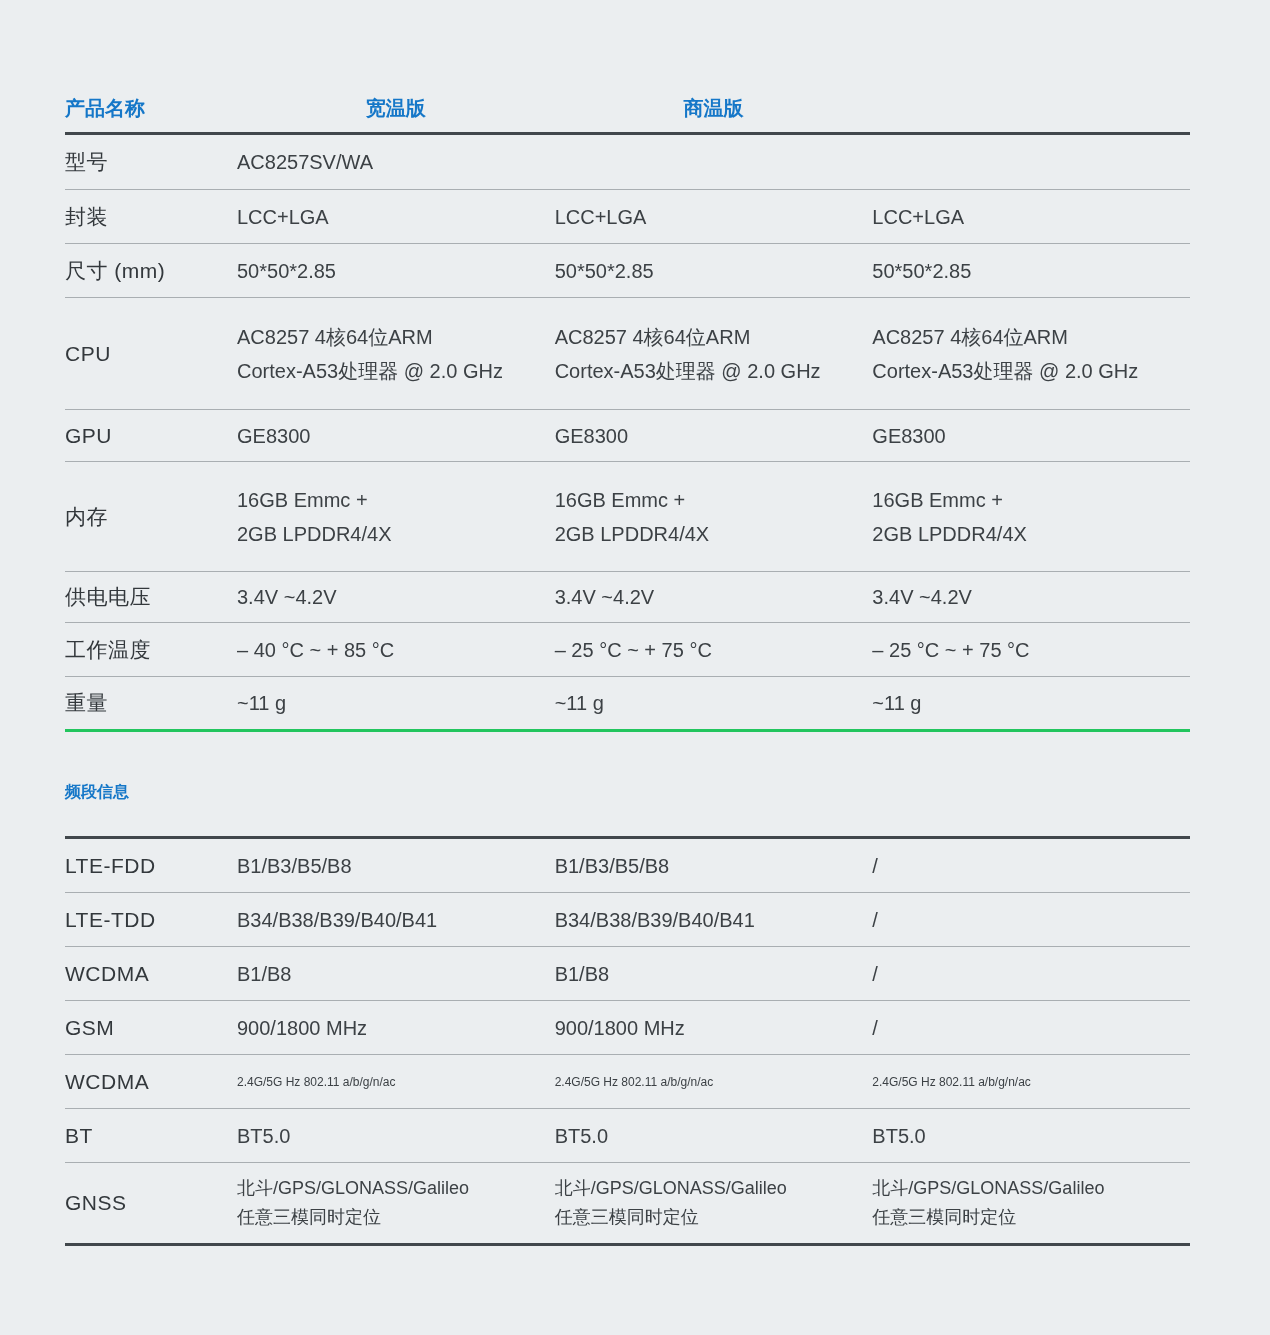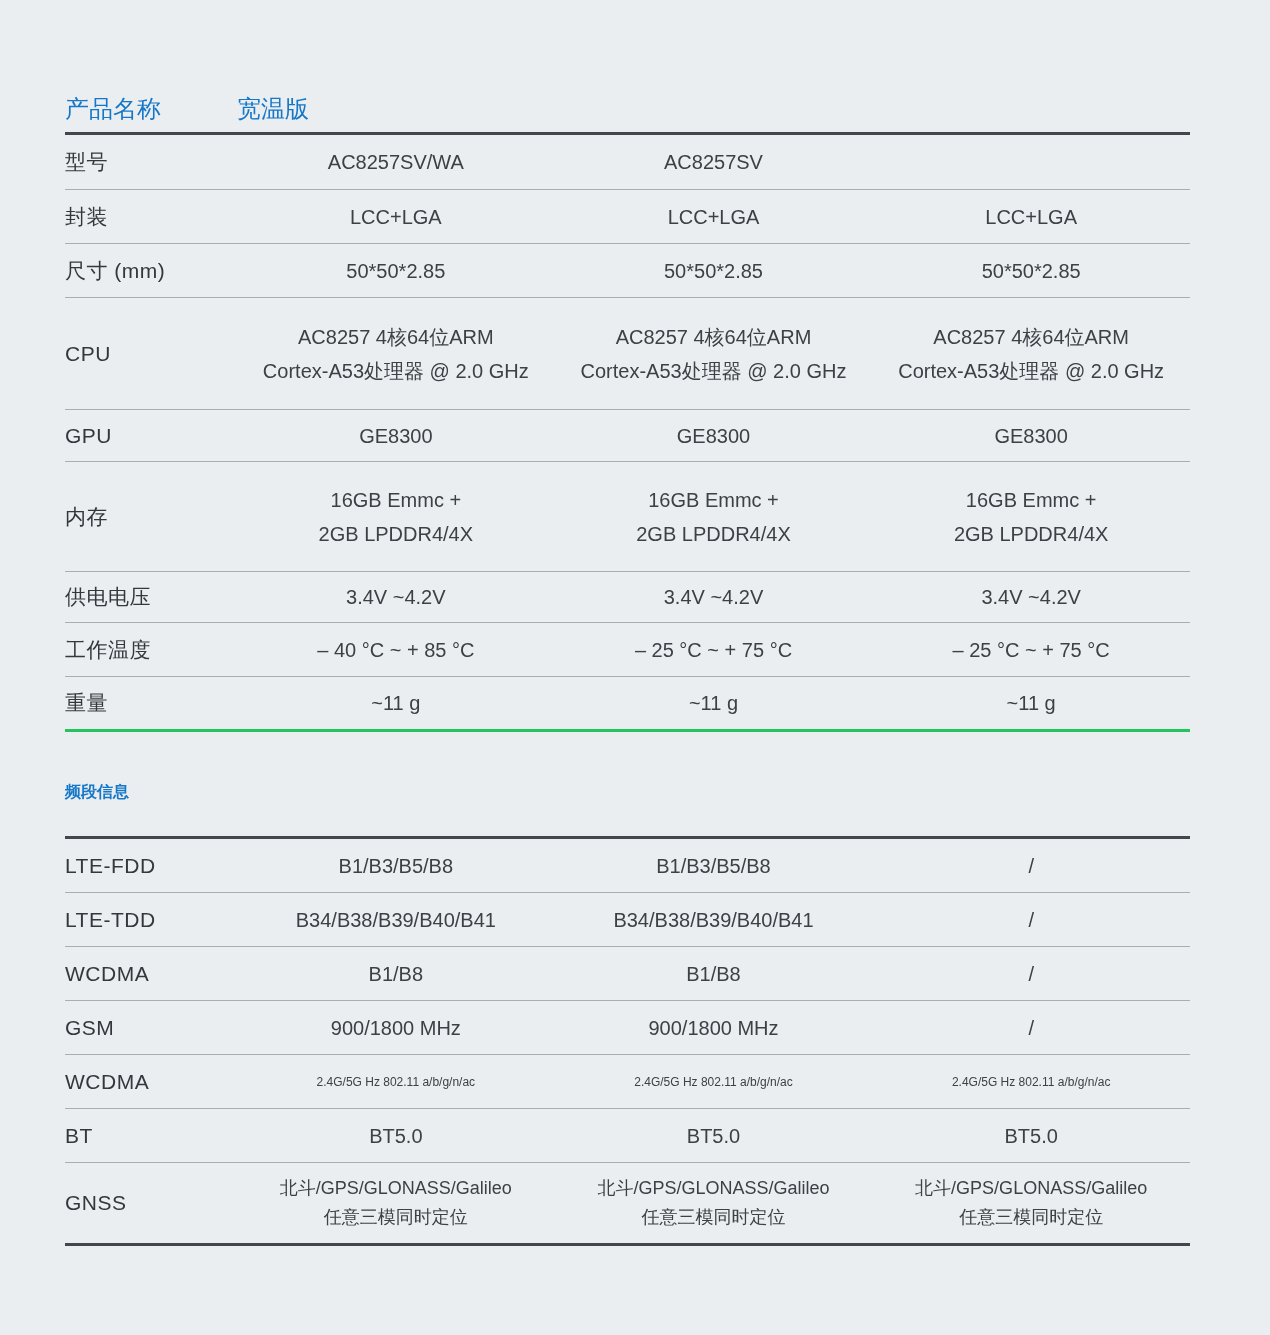--- a/index.html
+++ b/index.html
@@ -24,41 +24,40 @@
     grid-template-columns: 172px 1fr 1fr 1fr;
     align-items: center;
   }
   .lbl {
     text-align: left;
     font-size: 21px;
     color: #33383c;
     letter-spacing: 0.5px;
   }
   .val {
-    text-align: center;
     font-size: 20px;
     color: #3c4145;
     white-space: pre-line;
     line-height: 34px;
   }
   .val.small { font-size: 12px; }
   .val.gnss  { font-size: 18px; line-height: 29px; }
 
   
   .spec-table { margin-top: 85px; }
   .hdr-row {
     height: 50px;
     border-bottom: 3px solid #41474c;
   }
   .hdr-cell {
-    font-size: 24px;
-    font-weight: normal;
+    font-size: 20px;
+    font-weight: bold;
     color: #1577c8;
   }
-  .hdr-cell.c { }
+  .hdr-cell.c { text-align: center; }
   .row { height: 54px; border-bottom: 1px solid #a9aeb2; }
   .row.r-first  { height: 55px; }
   .row.r-cpu    { height: 112px; }
   .row.r-gpu    { height: 52px; }
   .row.r-mem    { height: 110px; }
   .row.r-volt   { height: 51px; }
   .row.r-weight { height: 55px; border-bottom: 3px solid #22c55e; }
 
   
   .section-title {
@@ -81,26 +80,26 @@
 </head>
 <body>
 
 <div class="content">
 
   <div class="spec-table">
 
     <div class="grid-row hdr-row">
       <div class="hdr-cell">产品名称</div>
       <div class="hdr-cell c">宽温版</div>
+      <div class="hdr-cell c">商温版</div>
     </div>
 
     <div class="grid-row row r-first">
       <div class="lbl">型号</div>
       <div class="val">AC8257SV/WA</div>
-      <div class="val">AC8257SV</div>
     </div>
 
     <div class="grid-row row">
       <div class="lbl">封装</div>
       <div class="val">LCC+LGA</div>
       <div class="val">LCC+LGA</div>
       <div class="val">LCC+LGA</div>
     </div>
 
     <div class="grid-row row">

